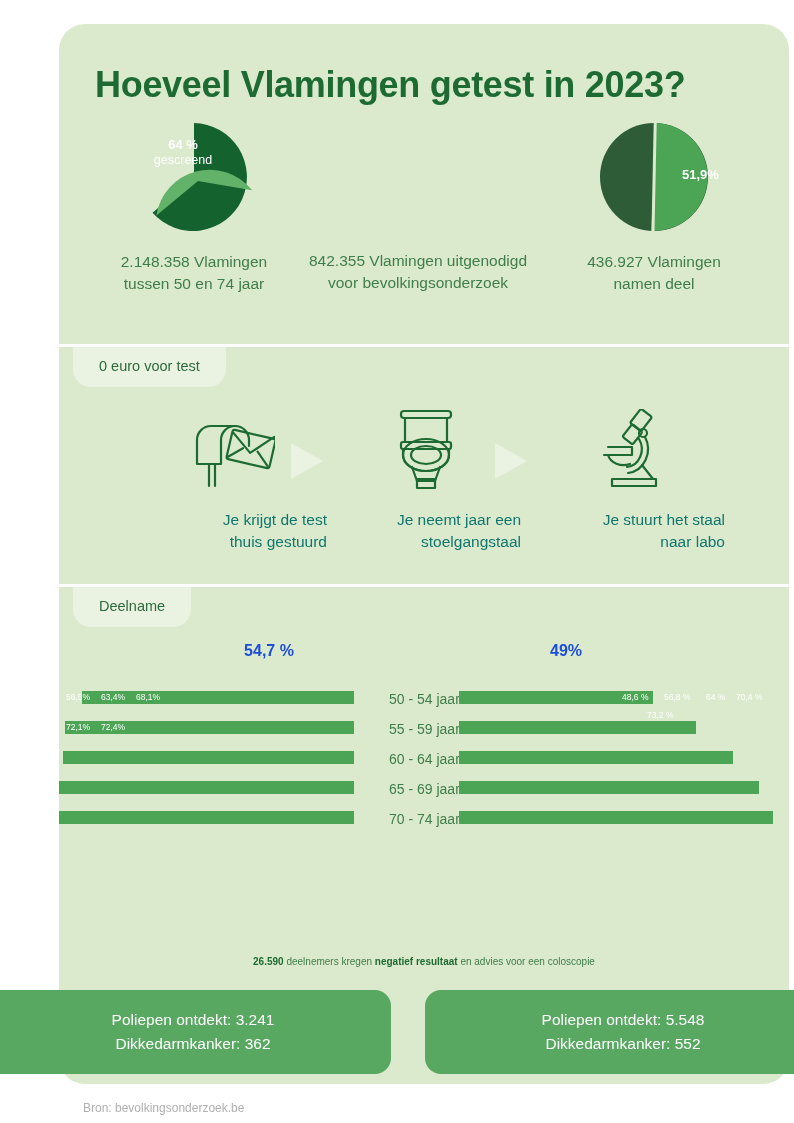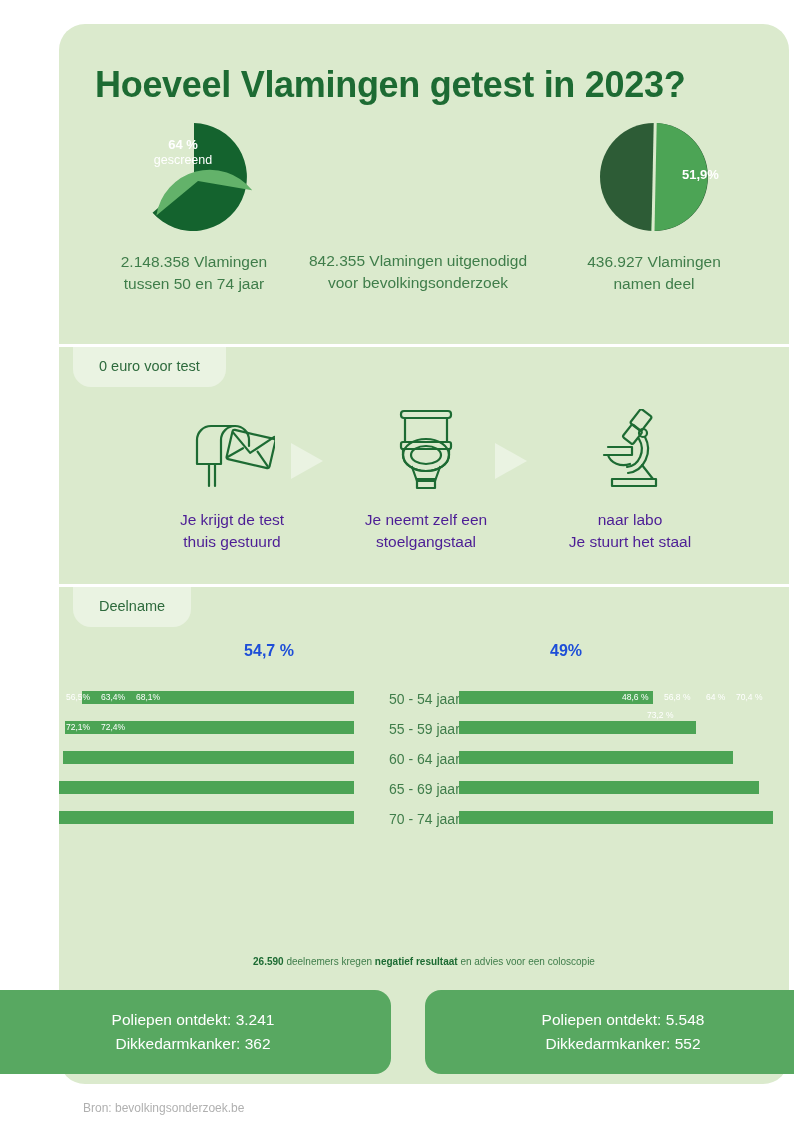--- a/index.html
+++ b/index.html
@@ -124,21 +124,22 @@
   }
   .step.s1 { left: 78px; }
   .step.s2 { left: 272px; }
   .step.s3 { left: 476px; }
 
   .step-icon { height: 86px; display: flex; align-items: center; justify-content: center; }
   .step-label {
     margin-top: 16px;
     font-size: 15.5px;
     line-height: 1.42;
-    color: #4c1d95;
+    color: #0f766e;
+    text-align: right;
   }
 
   .arrow {
     position: absolute;
     top: 96px;
     width: 0; height: 0;
     border-top: 18px solid transparent;
     border-bottom: 18px solid transparent;
     border-left: 32px solid #eaf3e2;
   }
@@ -349,21 +350,21 @@
             <rect x="16" y="9" width="42" height="24"></rect>
             <rect x="12" y="33" width="50" height="7" rx="2"></rect>
             <path d="M14 40 v6 a23 16 0 0 0 46 0 v-6"></path>
             <ellipse cx="37" cy="46" rx="23" ry="16"></ellipse>
             <ellipse cx="37" cy="46" rx="15" ry="9"></ellipse>
             <path d="M23 58 L28 72 h18 l5 -14"></path>
             <rect x="28" y="70" width="18" height="9"></rect>
           </svg>
         </div>
         <div class="step-label">
-          <div>Je neemt zelf een</div>
+          <div>Je neemt jaar een</div>
           <div>stoelgangstaal</div>
         </div>
       </div>
 
       <div class="arrow a2"></div>
 
       <div class="step s3">
         <div class="step-icon">
           <svg width="80" height="82" viewBox="0 0 80 82" fill="none" stroke="#1d6b33" stroke-width="2.2" stroke-linecap="round" stroke-linejoin="round">
             <rect x="44" y="2" width="14" height="18" rx="2" transform="rotate(38 51 11)"></rect>
@@ -371,22 +372,22 @@
             <circle cx="53" cy="24" r="4"></circle>
             <path d="M55 28 a22 24 0 0 1 -17 36"></path>
             <path d="M49 30 a16 18 0 0 1 -12 28"></path>
             <path d="M14 46 h28 v-8 h-24"></path>
             <path d="M18 46 a16 13 0 0 0 22 9"></path>
             <path d="M33 70 h30 L52 56"></path>
             <path d="M22 70 h44 v7 h-44 z"></path>
           </svg>
         </div>
         <div class="step-label">
+          <div>Je stuurt het staal</div>
           <div>naar labo</div>
-          <div>Je stuurt het staal</div>
         </div>
       </div>
     </div>
 
     <div class="divider" style="top:560px"></div>
 
     <div class="pill" style="top:563px">Deelname</div>
 
     <div class="sec-part">
 

